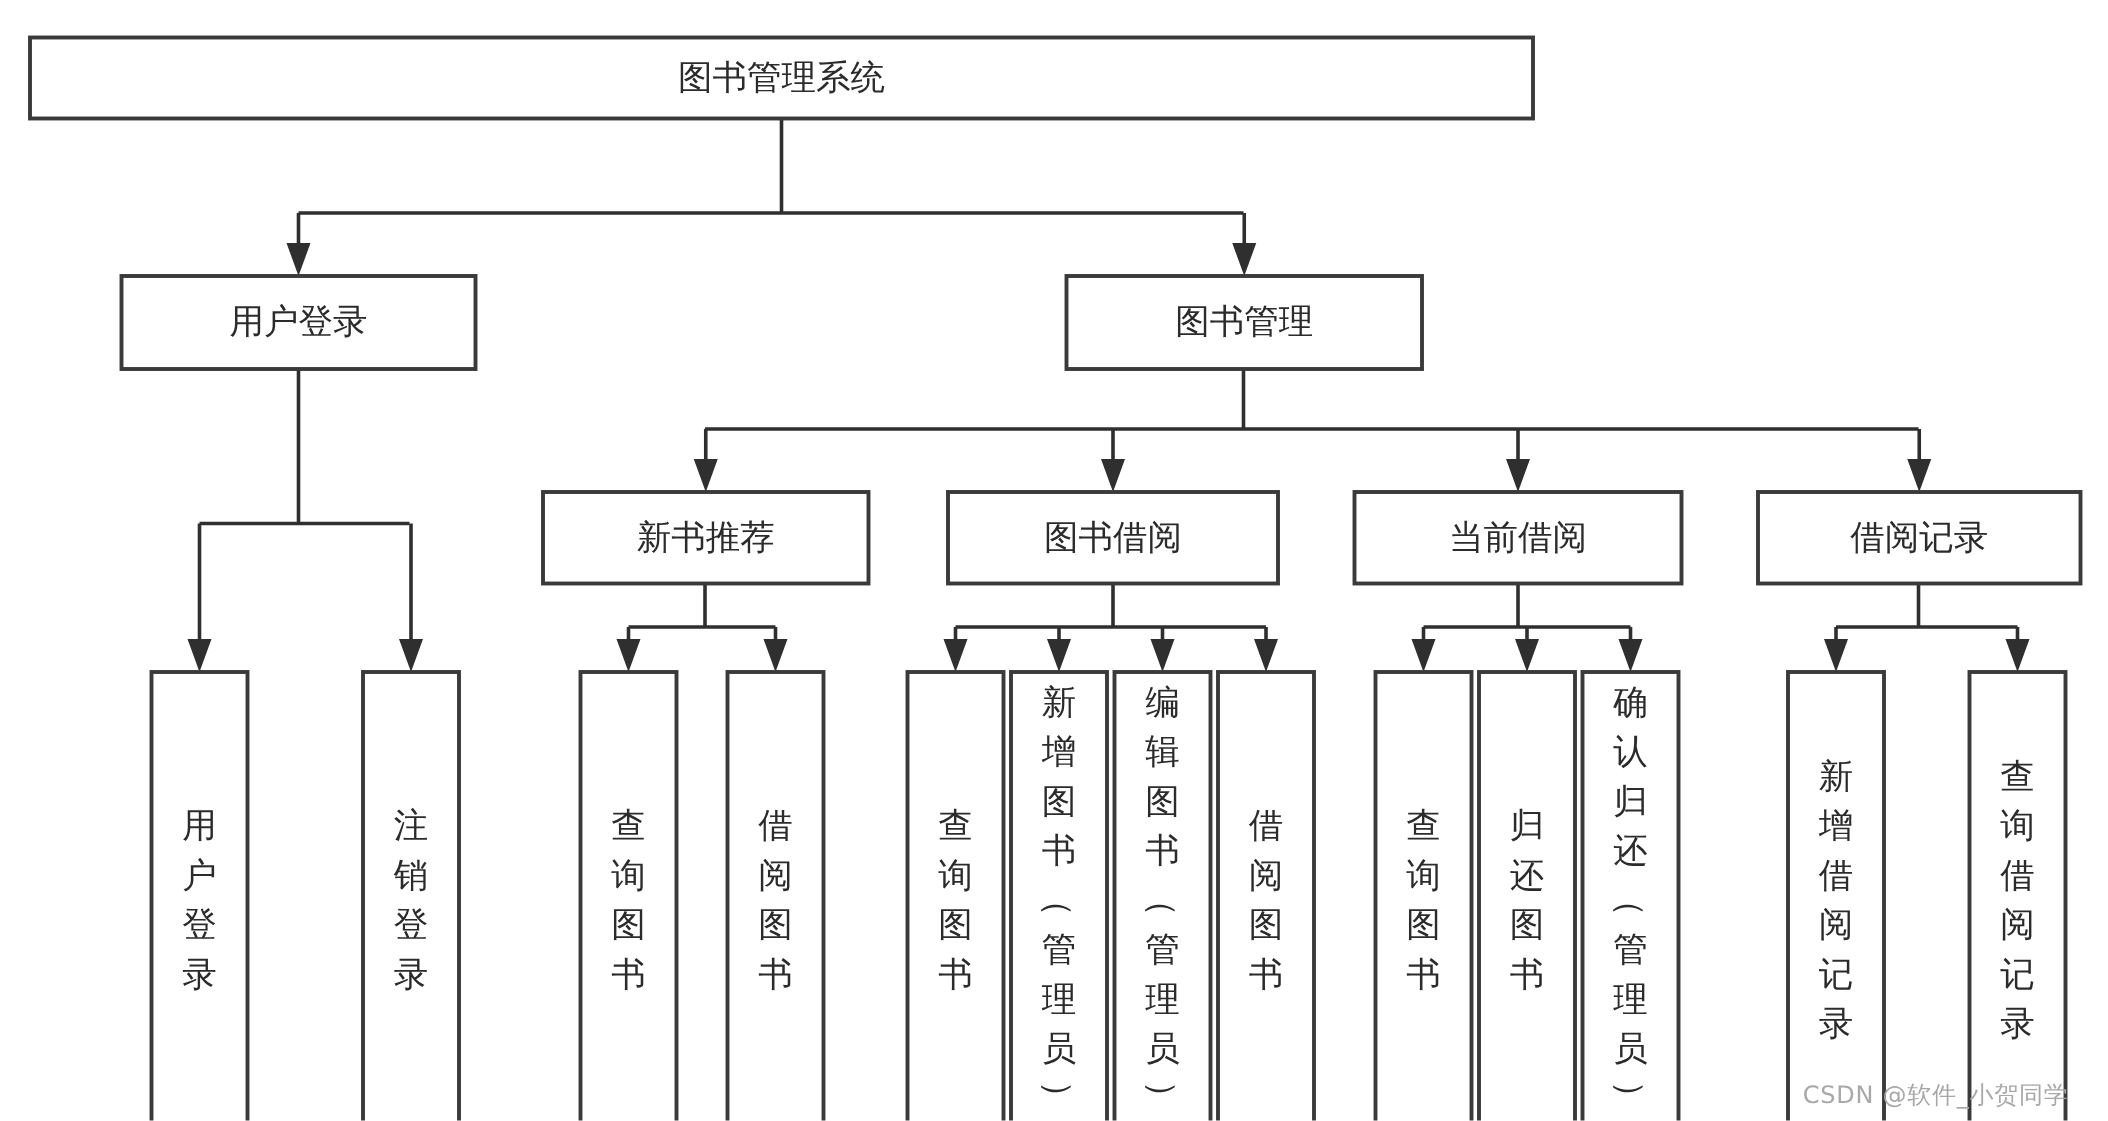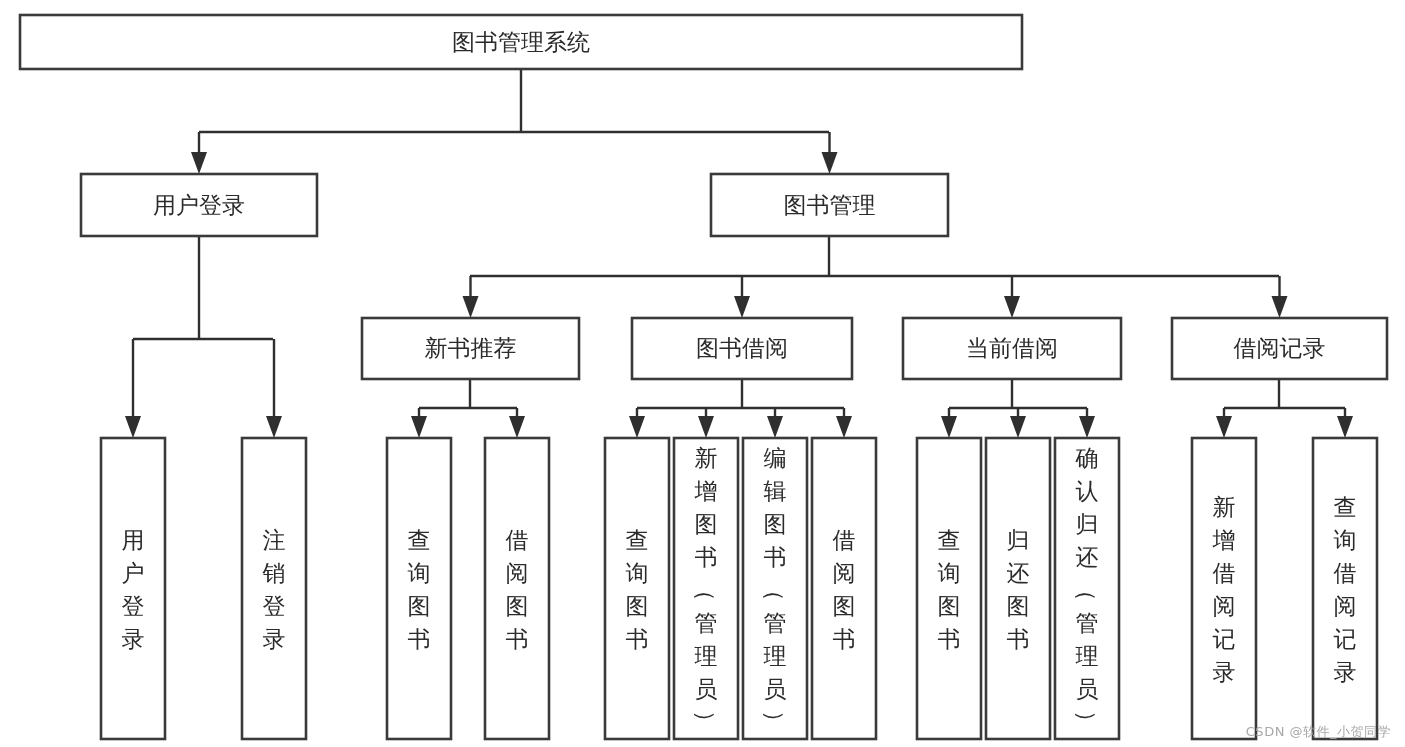--- a/index.html
+++ b/index.html
@@ -10,21 +10,21 @@
   body {
     width: 1405px;
     height: 747px;
     font-family: "DejaVu Sans", "Liberation Sans", sans-serif;
     position: relative;
     overflow: hidden;
   }
   #diagram-root {
     position: absolute;
     left: 0;
-    top: 4px;
+    top: 14px;
     width: 1405px;
     height: 651px;
   }
   .node-box {
     fill: #ffffff;
     stroke: #3a3a3a;
     stroke-width: 2.6;
   }
   .node-label {
     fill: #2b2b2b;
@@ -46,24 +46,24 @@
     stroke-width: 2.4;
     fill: none;
     stroke-linecap: butt;
   }
   .arrow-head {
     fill: #2f2f2f;
     stroke: none;
   }
   .watermark {
     position: absolute;
-    right: 14px;
+    right: 26px;
     bottom: 6px;
     font-family: "DejaVu Sans", "Liberation Sans", sans-serif;
-    font-size: 13px;
+    font-size: 16px;
     color: #a8a8a8;
     letter-spacing: 0.5px;
     white-space: nowrap;
     pointer-events: none;
   }
 </style>
 </head>
 <body>
 
 <div id="diagram-root">

